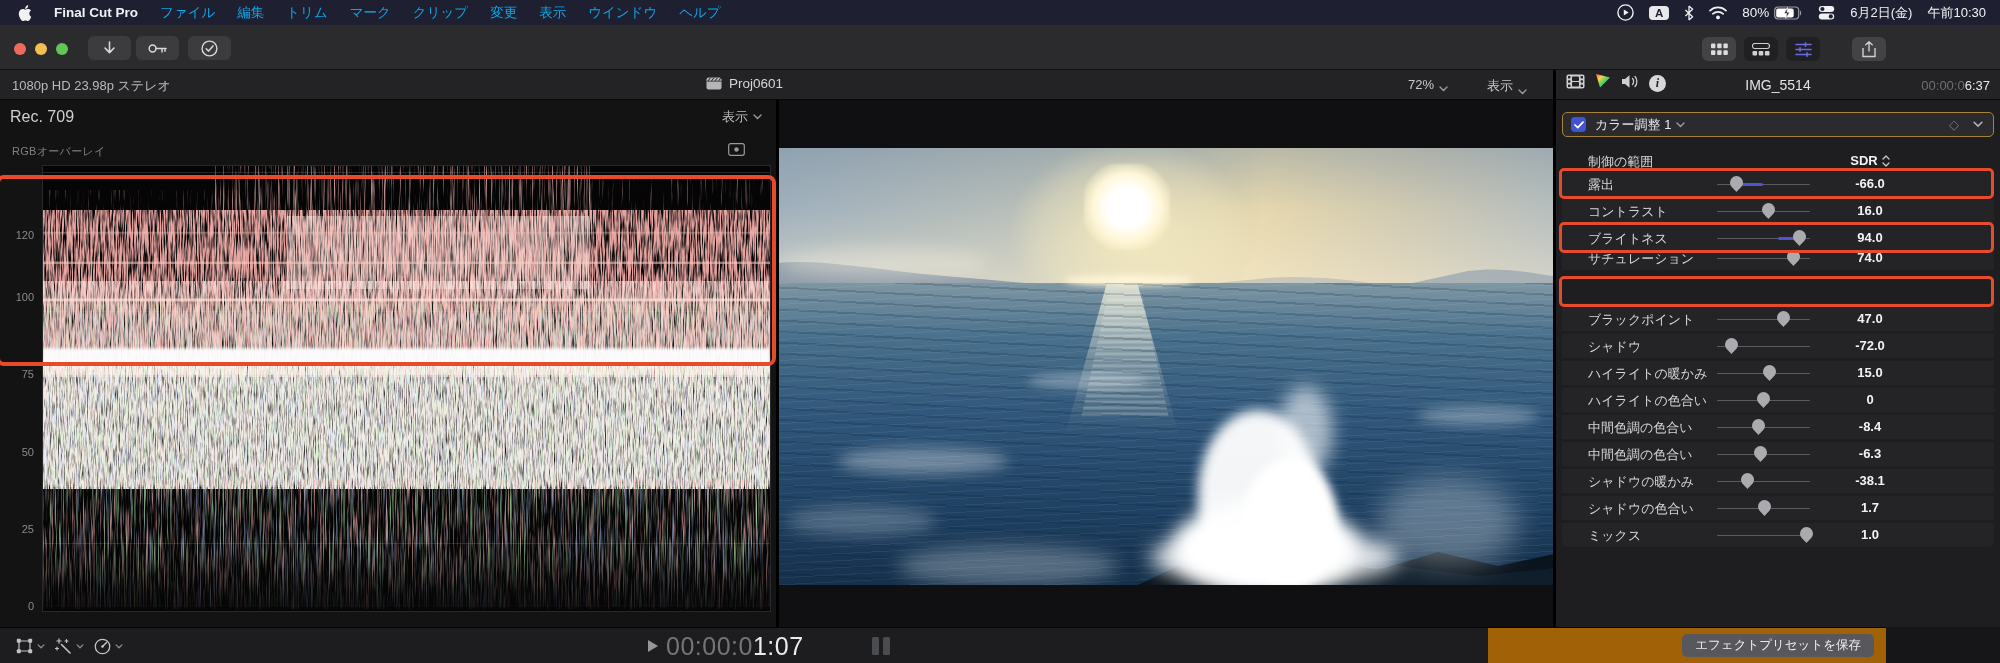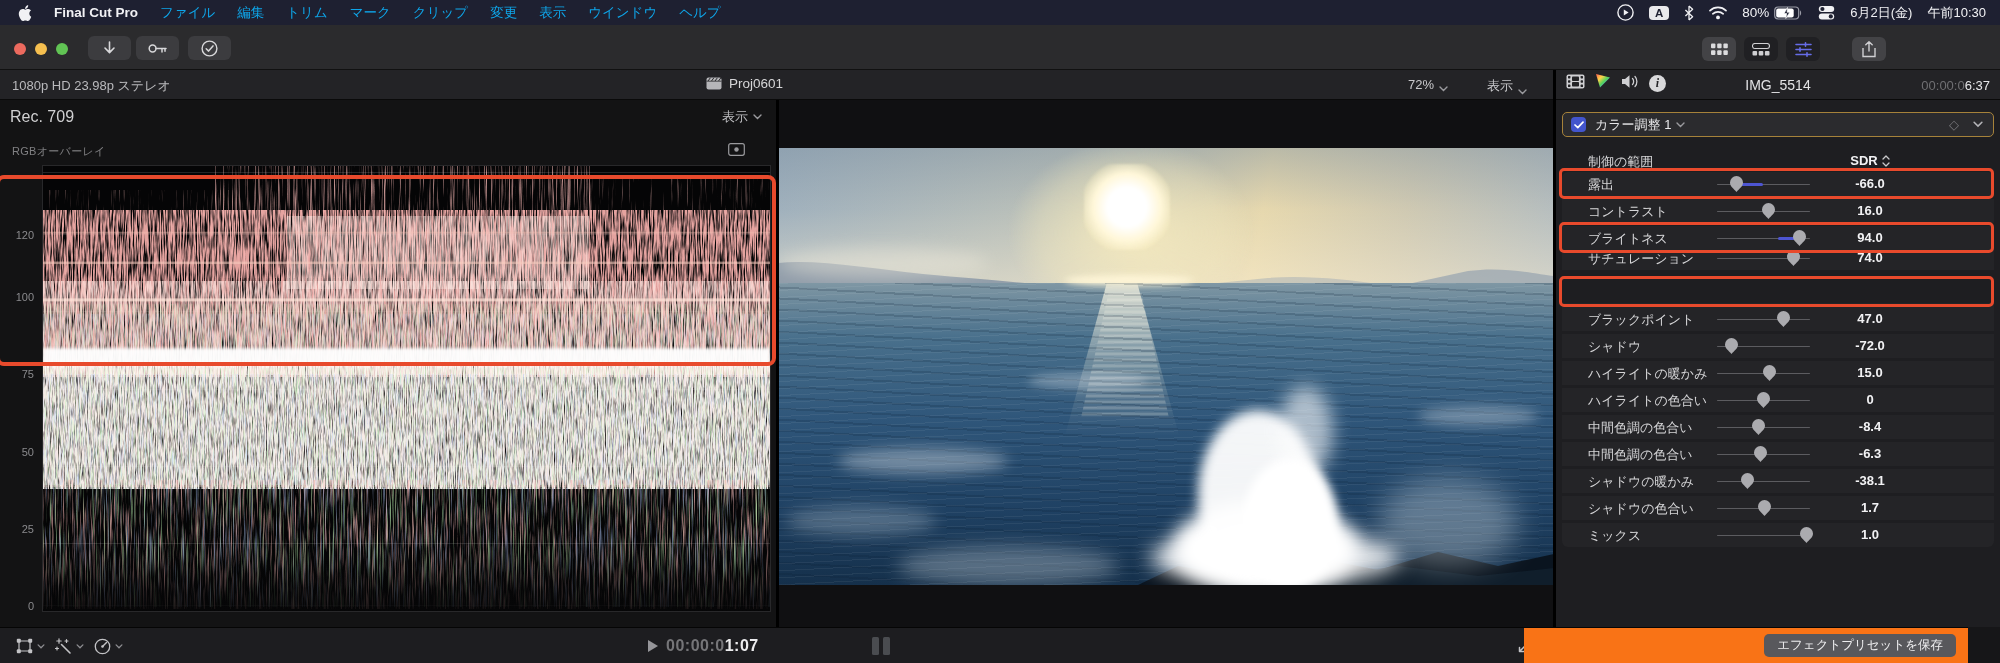--- a/index.html
+++ b/index.html
@@ -133,27 +133,27 @@
   .slider { position:absolute; left:155px; top:0; width:93px; height:24px; }
   .track { position:absolute; left:0; top:11.5px; width:93px; height:1.5px; background:#5c5c60; border-radius:1px; }
   .fill { position:absolute; top:10.5px; height:3px; background:var(--blue); border-radius:2px; }
   .thumb { position:absolute; top:4px; }
   .row-annotation { position:absolute; left:-3px; width:435px; height:31px; border:3px solid var(--ann);
                     border-radius:5px; z-index:4; }
 
   
   .bottombar { position:absolute; top:627px; height:36px; border-top:1px solid #050505; }
   .bb-left { left:0; width:1553px; background:#1d1d20; }
-  .bb-right { left:1524px; width:444px; background:#f97316; }
+  .bb-right { left:1488px; width:398px; background:#a16207; }
   .tools { position:absolute; left:16px; top:0; height:36px; display:flex; align-items:center; gap:10px; color:#c3c3c6; }
   .tool { display:flex; align-items:center; gap:4px; }
   .transport { position:absolute; left:648px; top:0; height:36px; display:flex; align-items:center; gap:8px; }
   .play-tri { width:0; height:0; border-left:10px solid #96969a; border-top:6.5px solid rgba(0,0,0,0);
               border-bottom:6.5px solid rgba(0,0,0,0); }
-  .big-tc { font-size:16px; font-weight:700; letter-spacing:.5px; }
+  .big-tc { font-size:25px; font-weight:400; letter-spacing:.5px; }
   .big-tc .tc-dim { color:#757578; } .big-tc .tc-bright { color:#ececee; }
   .meters { position:absolute; left:872px; top:9px; display:flex; gap:4px; }
   .meters span { width:7px; height:18px; background:#4a4c50; border-radius:1.5px; display:block; }
   .fullscreen { position:absolute; left:1518px; top:9px; }
   .save-btn { position:absolute; right:12px; top:6px; height:23px; padding:0 13px; background:#58585c;
               border:none; border-radius:5px; color:#ededef; font-size:12.5px; font-family:"Liberation Sans",sans-serif;
               display:flex; align-items:center; }
   .chev { display:flex; }
 </style>
 </head>

